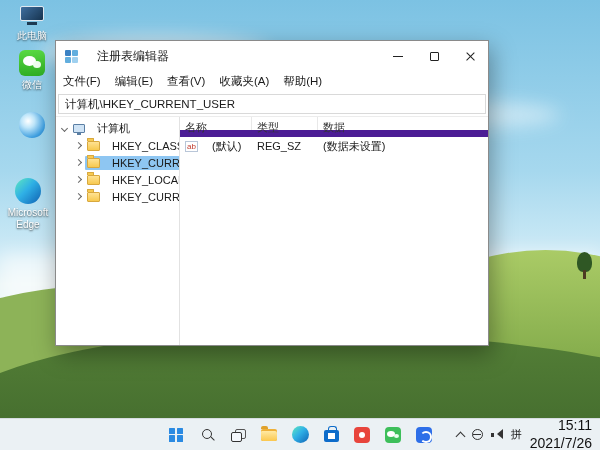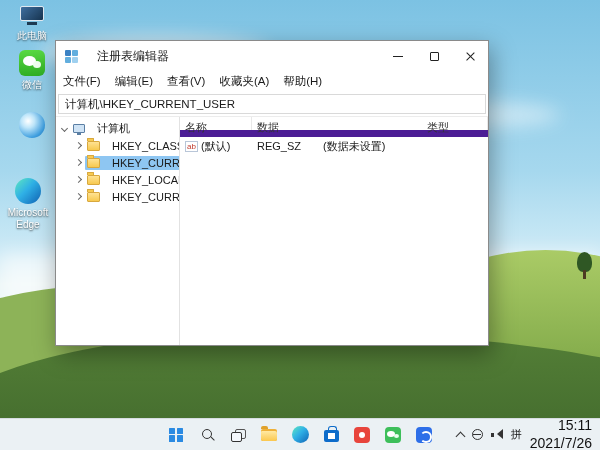--- a/index.html
+++ b/index.html
@@ -80,21 +80,21 @@
   .hcell{padding:3px 0 0 5px;font-size:11px;border-right:1px solid #e8e8e8;cursor:pointer}
   .hc-name{width:72px}
   .hc-type{width:66px}
   .hc-data{flex:1;border-right:none}
   .list-row{display:flex;height:18px;align-items:center;cursor:pointer}
   .lcell{padding-left:5px;font-size:11px;display:flex;align-items:center;white-space:nowrap}
   .lc-name{width:72px}
   .lc-type{width:66px}
   .lc-data{flex:1}
   .reg-ab{display:inline-block;width:13px;height:11px;border:1px solid #b9c6d8;background:#fff;color:#c0392b;
-    font-size:8px;line-height:9px;text-align:center;margin-right:3px;font-weight:normal}
+    font-size:8px;line-height:9px;text-align:center;margin-right:14px;font-weight:normal}
 
   
   .taskbar{position:absolute;left:0;bottom:0;width:100%;height:32px;
     background:rgba(241,246,251,.97);border-top:1px solid rgba(120,130,140,.18)}
   .tb-center{position:absolute;left:50%;top:0;transform:translateX(-50%);height:100%;display:flex;align-items:center;gap:5px}
   .tb-btn{width:26px;height:26px;border-radius:4px;display:flex;align-items:center;justify-content:center;cursor:pointer}
   .win-logo{width:14px;height:14px;display:grid;grid-template-columns:1fr 1fr;grid-template-rows:1fr 1fr;gap:1.5px}
   .win-logo i{background:#2a8ae2;border-radius:.5px}
   .search-ico{position:relative;width:13px;height:13px}
   .search-ico::before{content:"";position:absolute;left:1px;top:1px;width:8px;height:8px;border:1.4px solid #333;border-radius:50%}
@@ -229,22 +229,22 @@
         <span class="node-inner">
           <span class="folder"></span>
           <span class="t-label">HKEY_CURRENT_CONFIG</span>
         </span>
       </div>
     </div>
 
     <div class="list-pane">
       <div class="list-head">
         <div class="hcell hc-name">名称</div>
+        <div class="hcell hc-type">类型</div>
         <div class="hcell hc-data">数据</div>
-        <div class="hcell hc-type">类型</div>
       </div>
       <div class="list-row">
         <div class="lcell lc-name">
           <span class="reg-ab">ab</span>
           <span>(默认)</span>
         </div>
         <div class="lcell lc-type">REG_SZ</div>
         <div class="lcell lc-data">(数据未设置)</div>
       </div>
     </div>

